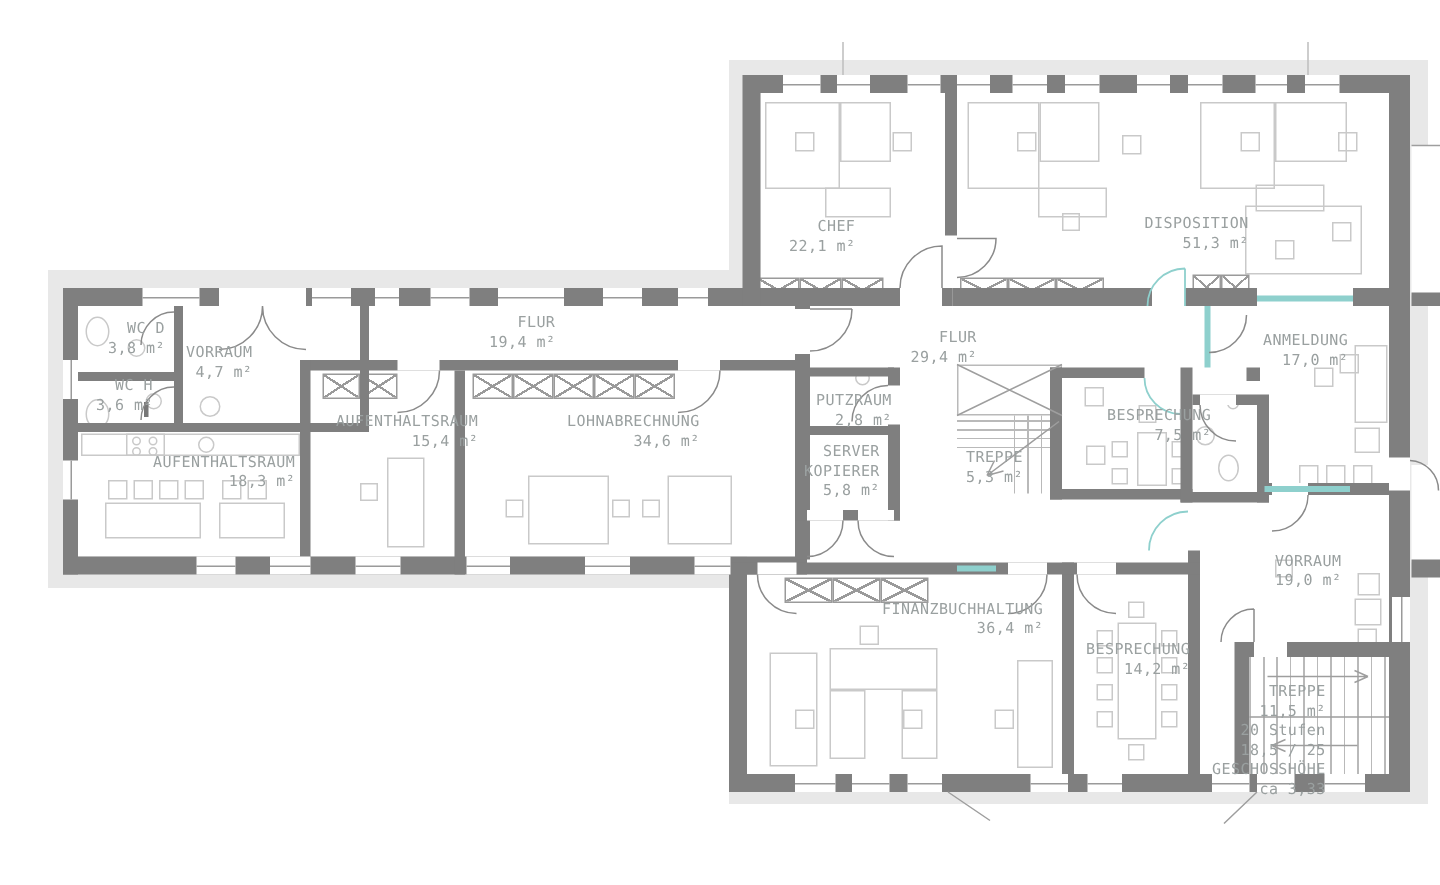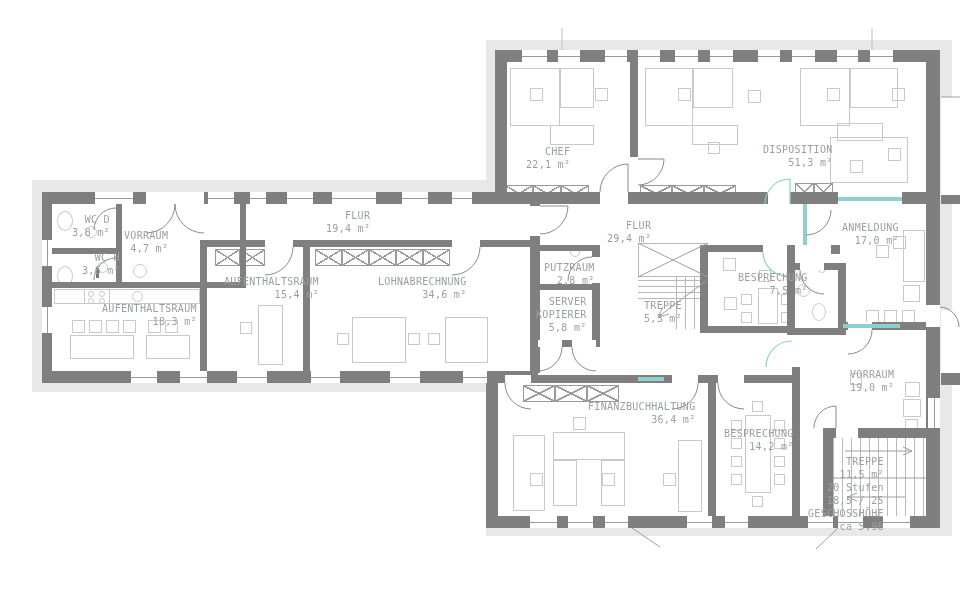--- a/index.html
+++ b/index.html
@@ -27,38 +27,38 @@
   .th{background:repeating-linear-gradient(0deg,#b9b9b9 0,#b9b9b9 1px,transparent 1px,transparent 6px);}
   .lbl{position:absolute;font-size:10px;line-height:1.3;color:#9aa0a0;letter-spacing:.3px;white-space:nowrap;z-index:40;text-align:right;}
   svg.overlay{position:absolute;left:0;top:0;z-index:30;pointer-events:none;}
 </style>
 </head>
 <body>
 
 <div id="plan">
 
   <div class="lbl" style="left:72px;top:213px"><span>WC D</span><br><span>3,8 m²</span></div>
-  <div class="lbl" style="left:82px;top:251px"><span>WC H</span><br><span>3,6 m²</span></div>
+  <div class="lbl" style="left:64px;top:251px"><span>WC H</span><br><span>3,6 m²</span></div>
   <div class="lbl" style="left:124px;top:229px"><span>VORRAUM</span><br><span>4,7 m²</span></div>
   <div class="lbl" style="left:326px;top:209px"><span>FLUR</span><br><span>19,4 m²</span></div>
   <div class="lbl" style="left:102px;top:302px"><span>AUFENTHALTSRAUM</span><br><span>18,3 m²</span></div>
   <div class="lbl" style="left:224px;top:275px"><span>AUFENTHALTSRAUM</span><br><span>15,4 m²</span></div>
   <div class="lbl" style="left:378px;top:275px"><span>LOHNABRECHNUNG</span><br><span>34,6 m²</span></div>
   <div class="lbl" style="left:526px;top:145px"><span>CHEF</span><br><span>22,1 m²</span></div>
   <div class="lbl" style="left:763px;top:143px"><span>DISPOSITION</span><br><span>51,3 m²</span></div>
   <div class="lbl" style="left:607px;top:219px"><span>FLUR</span><br><span>29,4 m²</span></div>
   <div class="lbl" style="left:842px;top:221px"><span>ANMELDUNG</span><br><span>17,0 m²</span></div>
   <div class="lbl" style="left:544px;top:261px"><span>PUTZRAUM</span><br><span>2,8 m²</span></div>
   <div class="lbl" style="left:536px;top:295px"><span>SERVER</span><br><span>KOPIERER</span><br><span>5,8 m²</span></div>
   <div class="lbl" style="left:644px;top:299px"><span>TREPPE</span><br><span>5,3 m²</span></div>
   <div class="lbl" style="left:738px;top:271px"><span>BESPRECHUNG</span><br><span>7,5 m²</span></div>
   <div class="lbl" style="left:850px;top:368px"><span>VORRAUM</span><br><span>19,0 m²</span></div>
   <div class="lbl" style="left:724px;top:427px"><span>BESPRECHUNG</span><br><span>14,2 m²</span></div>
   <div class="lbl" style="left:588px;top:400px"><span>FINANZBUCHHALTUNG</span><br><span>36,4 m²</span></div>
-  <div class="lbl" style="left:808px;top:455px"><span>TREPPE</span><br><span>11,5 m²</span><br><span>20 Stufen</span><br><span>18,5 / 25</span><br><span>GESCHOSSHÖHE</span><br><span>ca 5,98</span></div>
+  <div class="lbl" style="left:808px;top:455px"><span>TREPPE</span><br><span>11,5 m²</span><br><span>20 Stufen</span><br><span>18,5 / 25</span><br><span>GESCHOSSHÖHE</span><br><span>ca 3,33</span></div>
 
   <svg class="overlay" width="960" height="590">
     <g stroke="#8a8a8a" stroke-width="1" fill="none">
       <path d="M600,192 A28,28 0 0 1 628,164 L628,192"></path>
       <path d="M638,159 L664,159 A26,26 0 0 1 638,185"></path>
       <path d="M175,204 A29,29 0 0 1 146,233 M175,204 A29,29 0 0 0 204,233"></path>
       <path d="M116,208 A22,22 0 0 0 94,230"></path>
       <path d="M116,258 A22,22 0 0 0 94,280"></path>
       <path d="M293,247 A28,28 0 0 1 265,275"></path>
       <path d="M480,247 A28,28 0 0 1 452,275"></path>

